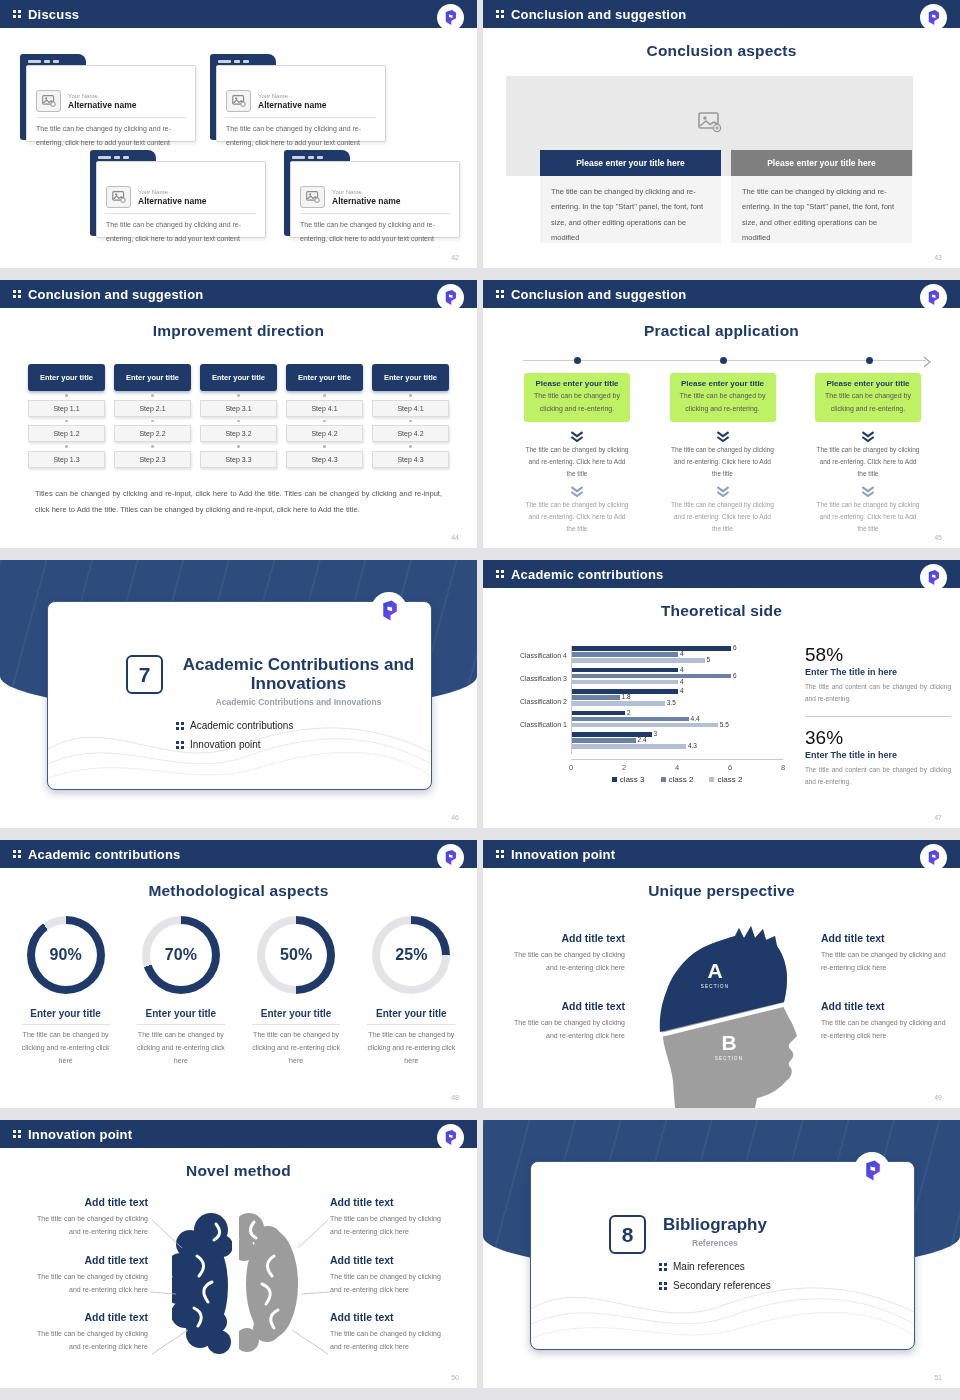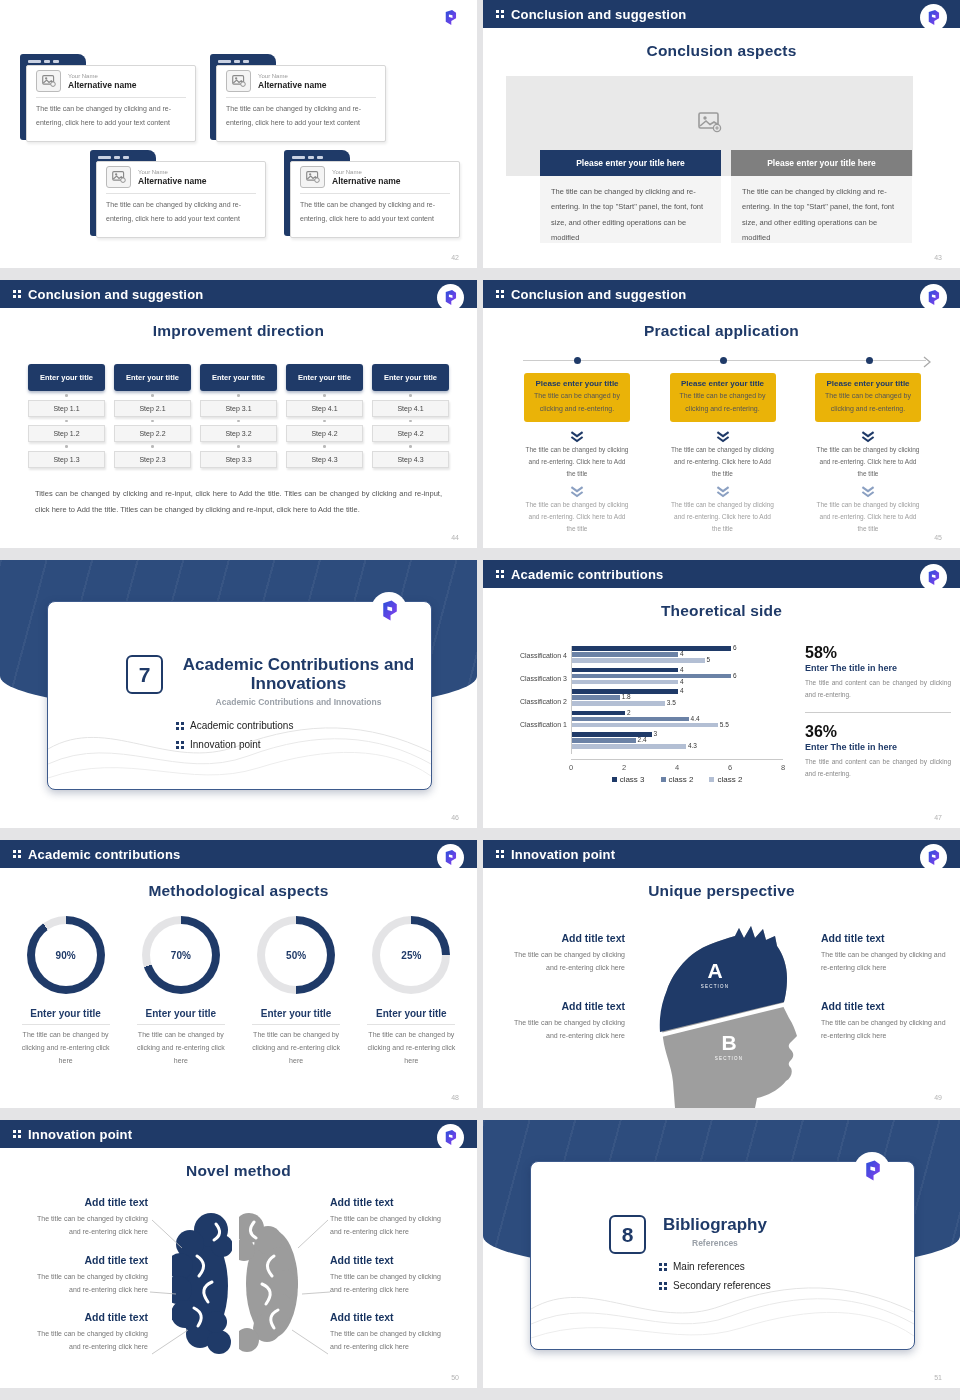--- a/index.html
+++ b/index.html
@@ -15,21 +15,21 @@
   .logo.big{width:36px;height:36px;}
   .pnum{position:absolute;right:18px;bottom:7px;font-size:7px;color:#b3b3b3;}
   .stitle{position:absolute;top:42px;left:0;right:0;text-align:center;font-size:15.5px;font-weight:bold;color:#1f3a68;letter-spacing:.2px;}
   
   .fcard{position:absolute;width:176px;height:88px;}
   .fcard0{left:20px;top:54px}.fcard1{left:210px;top:54px}.fcard2{left:90px;top:150px}.fcard3{left:284px;top:150px}
   .fcard::before{content:"";position:absolute;left:0;top:8px;bottom:2px;width:14px;background:#1f3a68;border-radius:3px;}
   .ftab{position:absolute;left:0;top:0;width:66px;height:15px;background:#1f3a68;border-radius:3px 8px 0 0;display:flex;align-items:center;gap:3px;padding-left:8px;box-sizing:border-box;}
   .ftab .dash{height:2.5px;background:#c9d1e2;border-radius:1px;width:6px;display:block;}
   .ftab .dash.w{width:13px;}
-  .fbox{position:absolute;left:6px;top:11px;right:0;bottom:0;background:#fff;border:1px solid #d7d7d7;border-radius:2px;padding:4px 9px 0;box-sizing:border-box;box-shadow:1px 2px 3px rgba(0,0,0,.08);}
+  .fbox{position:absolute;left:6px;top:11px;right:0;bottom:0;background:#fff;border:1px solid #d7d7d7;border-radius:2px;padding:24px 9px 0;box-sizing:border-box;box-shadow:1px 2px 3px rgba(0,0,0,.08);}
   .fhead{display:flex;align-items:center;gap:7px;}
   .fimg{width:23px;height:20px;border:1px solid #bbb;border-radius:3px;background:#f4f4f4;display:flex;align-items:center;justify-content:center;flex:none;}
   .fsmall{font-size:6px;color:#999;}
   .fbig{font-size:8.5px;font-weight:bold;color:#222;margin-top:1px;}
   .fdivider{border-top:1px solid #e2e2e2;margin:5px 0 4px;}
   .fbody{font-size:7px;color:#666;line-height:1.95;}
   
   .s2-ph{position:absolute;left:23px;top:76px;width:407px;height:100px;background:#e9e9e9;}
   .s2-icon{position:absolute;left:50%;top:36px;transform:translateX(-50%);}
   .s2-bar{position:absolute;top:150px;width:181px;height:26px;color:#fff;font-weight:bold;font-size:8.5px;display:flex;align-items:center;justify-content:center;}
@@ -42,21 +42,21 @@
   .s3title{width:100%;height:27px;background:#1f3a68;border-radius:3px;color:#fff;font-size:7.5px;font-weight:bold;display:flex;align-items:center;justify-content:center;box-shadow:0 2px 3px rgba(31,58,104,.35);box-sizing:border-box;}
   .s3dot{width:2.5px;height:2.5px;border-radius:50%;background:#b9b9b9;margin:3px 0;display:block;}
   .s3step{width:100%;height:17px;background:#f5f5f5;border:1px solid #dcdcdc;font-size:7px;color:#444;display:flex;align-items:center;justify-content:center;box-sizing:border-box;box-shadow:1px 2px 2px rgba(0,0,0,.10);}
   .s3footer{position:absolute;left:35px;right:35px;top:206px;font-size:7.5px;color:#555;line-height:2.15;text-align:justify;}
   
   .s4line{position:absolute;left:40px;top:80px;width:403px;border-top:1px solid #ccc;}
   .s4dot{position:absolute;top:77px;width:7px;height:7px;border-radius:50%;background:#1f3a68;}
   .s4arrow{position:absolute;left:440px;top:74px;color:#aaa;}
   #s4-cols{position:absolute;left:41px;top:93px;right:39px;display:flex;justify-content:space-between;}
   .s4col{width:106px;display:flex;flex-direction:column;align-items:center;}
-  .s4box{width:106px;background:#eab308;border-radius:3px;padding:6px 6px 7px;box-sizing:border-box;text-align:center;}
+  .s4box{width:106px;background:#bef264;border-radius:3px;padding:6px 6px 7px;box-sizing:border-box;text-align:center;}
   .s4bt{font-size:8px;font-weight:bold;color:#1f3a68;}
   .s4bs{font-size:7px;color:#555;line-height:1.8;margin-top:2px;}
   .s4chev{margin:7px 0 3px;color:#1f3a68;height:12px;}
   .s4chev.light{color:#8ba0c2;margin:4px 0 3px;}
   .s4txt{font-size:6.5px;color:#666;line-height:1.85;text-align:center;width:104px;}
   .s4txt.light{color:#9e9e9e;}
   
   .sec-bg{position:absolute;left:0;top:0;right:0;height:152px;background:#2d4c7d;border-radius:0 0 50% 50%/0 0 36px 36px;}
   .sec-bg::before{content:"";position:absolute;inset:0;border-radius:inherit;background:repeating-linear-gradient(105deg,rgba(255,255,255,.05) 0 2px,transparent 2px 44px);}
   .sec-card{position:absolute;left:47px;top:41px;width:383px;height:187px;background:#fff;border:1px solid #3d5a8c;border-radius:8px;box-shadow:0 3px 8px rgba(20,40,80,.28);overflow:hidden;}
@@ -77,30 +77,30 @@
   .crow{display:flex;align-items:center;margin-bottom:1.5px;height:4.5px;}
   .crow:last-child{margin-bottom:0;}
   .cbar{height:4.5px;flex:none;}
   .cval{font-size:6.5px;color:#333;margin-left:2px;line-height:1;}
   .xaxis{position:absolute;left:88px;top:199px;width:212px;border-top:1px solid #c9c9c9;}
   .ctick{position:absolute;top:3px;width:20px;margin-left:-10px;text-align:center;font-size:7.5px;color:#555;}
   .clegend{position:absolute;left:88px;top:215px;width:212px;display:flex;justify-content:center;gap:16px;}
   .clg{display:flex;align-items:center;gap:3px;font-size:8px;color:#333;}
   .csq{width:5px;height:5px;display:block;}
   #s6-stats{position:absolute;left:322px;top:84px;width:146px;}
-  .spct{font-size:16px;font-weight:bold;color:#111;}
+  .spct{font-size:19px;font-weight:normal;color:#111;}
   .sttl{font-size:9px;font-weight:bold;color:#1f3a68;margin-top:1px;}
   .sbody{font-size:6.5px;color:#888;line-height:1.85;margin-top:4px;text-align:justify;}
   .sdiv{border-top:1px solid #ccc;margin:11px 0 10px;}
   
   #s7-donuts{position:absolute;left:8px;right:8px;top:76px;display:flex;justify-content:space-around;}
   .dcell{width:110px;display:flex;flex-direction:column;align-items:center;}
   .dring{position:relative;width:78px;height:78px;border-radius:50%;}
   .dhole{position:absolute;inset:8px;background:#fff;border-radius:50%;}
-  .dpct{position:absolute;inset:0;display:flex;align-items:center;justify-content:center;font-size:10px;font-weight:bold;color:#1f3a68;}
+  .dpct{position:absolute;inset:0;display:flex;align-items:center;justify-content:center;font-size:16px;font-weight:bold;color:#1f3a68;}
   .dtitle{margin-top:14px;font-size:10px;font-weight:bold;color:#1f3a68;}
   .ddiv{width:88px;border-top:1px solid #e2e2e2;margin:5px 0 4px;}
   .dbody{font-size:7px;color:#777;line-height:1.85;text-align:center;width:96px;}
   
   .sideblock{margin-bottom:25px;}
   .sbt{font-size:10.5px;font-weight:bold;color:#16325f;margin-bottom:4px;}
   .sbb{font-size:7px;color:#777;line-height:1.9;}
   #s8-left{position:absolute;left:18px;top:92px;width:124px;text-align:right;}
   #s8-right{position:absolute;left:338px;top:92px;width:126px;}
   .s8-head{position:absolute;left:160px;top:74px;}
@@ -118,20 +118,29 @@
 <svg width="0" height="0" style="position:absolute">
   <defs>
     <linearGradient id="lg1" x1="0" y1="0" x2="1" y2="1">
       <stop offset="0" stop-color="#2b50d8"></stop>
         <stop offset="1" stop-color="#8b3df0"></stop>
     </linearGradient>
   </defs>
 </svg>
 
 <div class="slide" style="left:0;top:0">
+  <div class="hdr">
+    <span class="dots">
+        <i></i>
+        <i></i>
+        <i></i>
+        <i></i>
+      </span>
+    <span class="htxt">Discuss</span>
+  </div>
   <div class="logo">
     <svg width="19" height="19" viewBox="0 0 24 24">
         <path d="M6 5 L14 2.5 L19 6 L19 13 L13 16.5 L13 21.5 L6 17.5 Z" fill="url(#lg1)"></path>
         <path d="M10 8.2 L14.5 9.2 L14.5 12.6 L10 11.4 Z" fill="#fff"></path>
       </svg>
   </div>
   <div id="s1-cards">
       <div class="fcard fcard0">
         <div class="ftab">
           <i class="dash w"></i>

